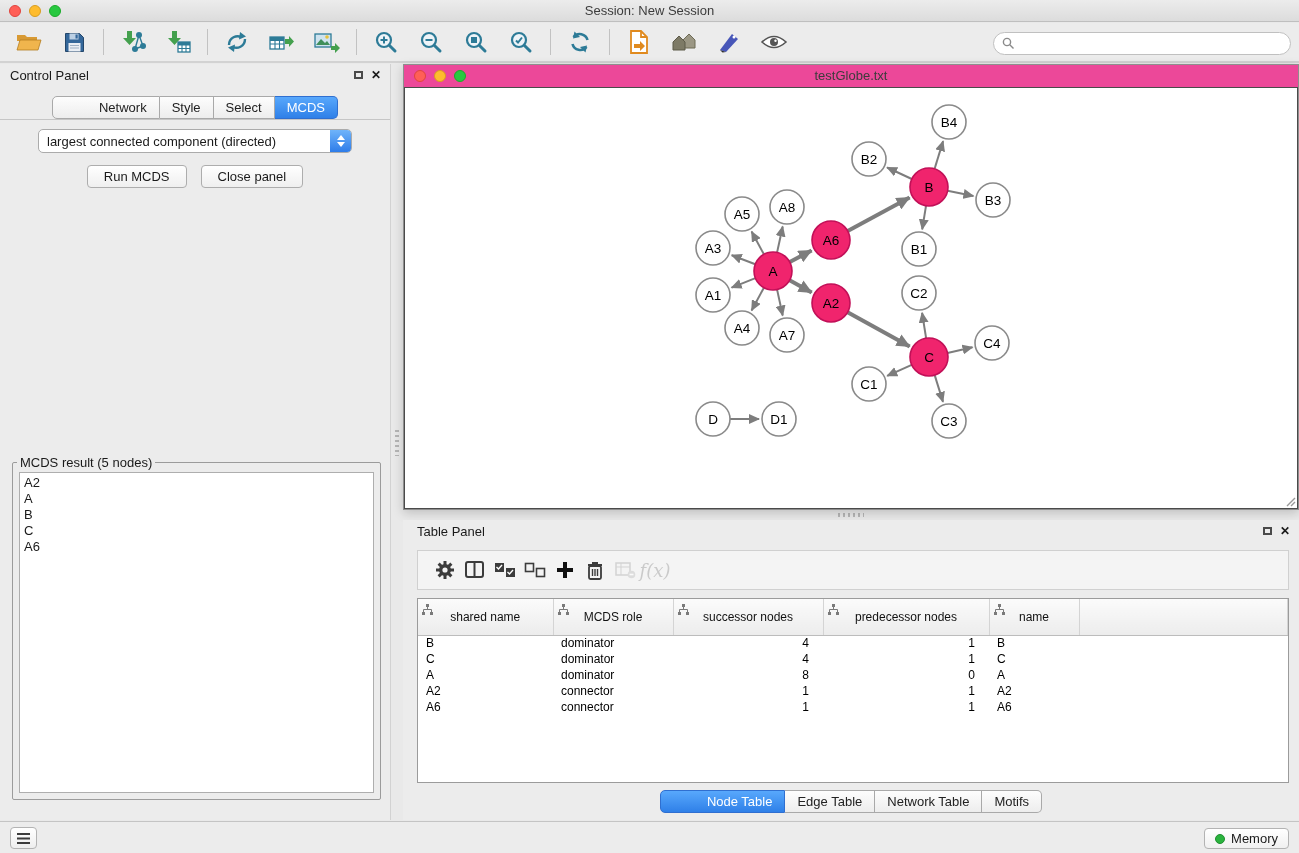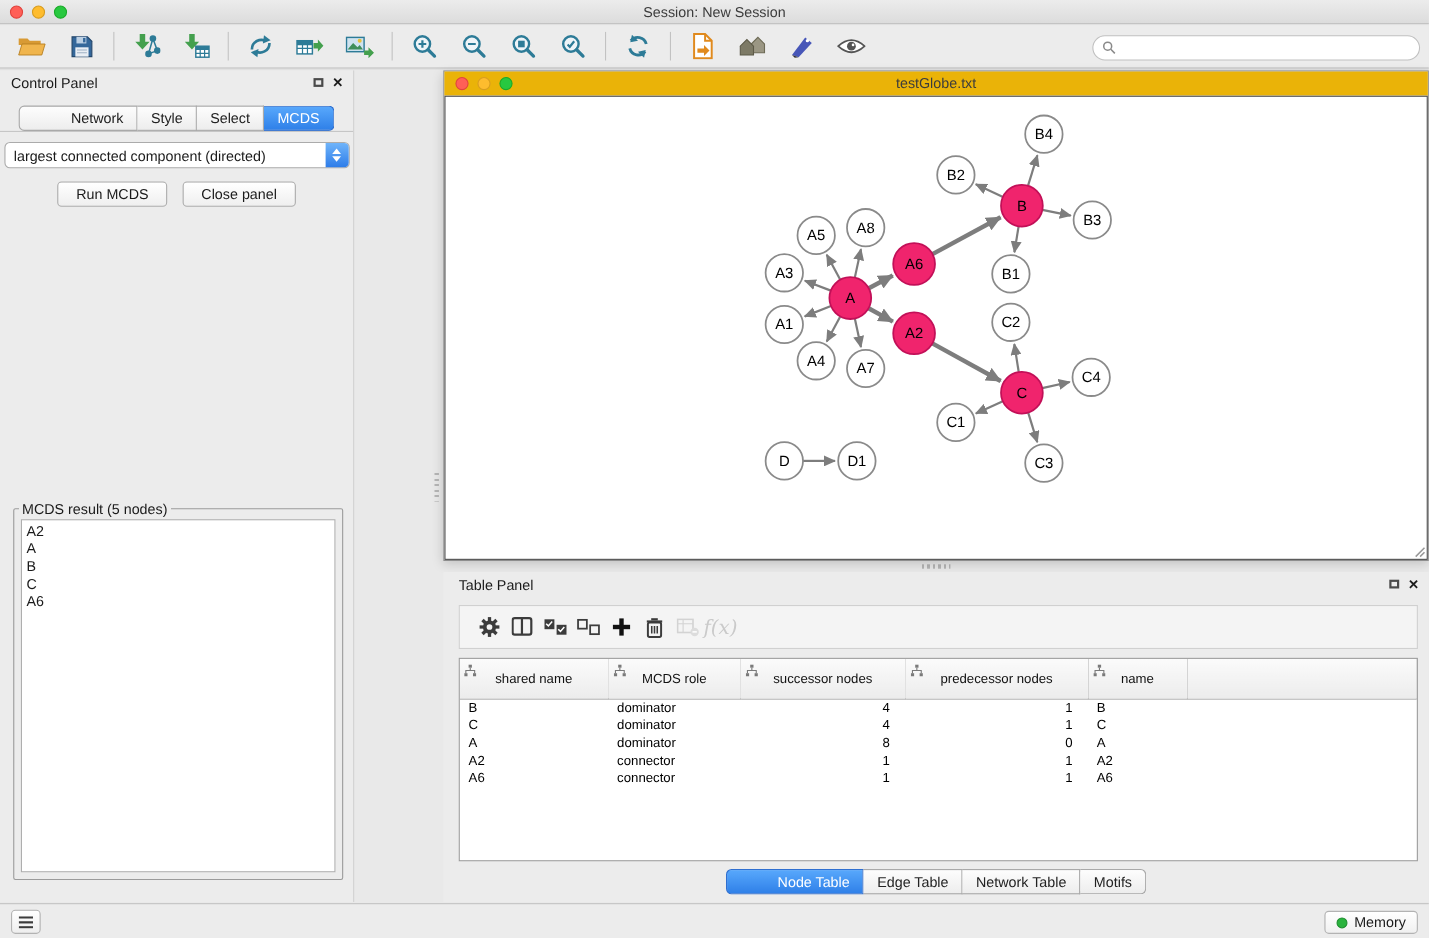--- a/index.html
+++ b/index.html
@@ -47,21 +47,21 @@
   .searchbox input { border: none; outline: none; flex: 1; font-size: 13px; font-family: "Liberation Sans", sans-serif; background: transparent; }
 
   
   .panel-header { position: relative; height: 24px; }
   .panel-header .ph-title { position: absolute; left: 10px; line-height: 24px; font-size: 13px; color: #1a1a1a; }
   .ph-float { position: absolute; right: 27px; top: 7px; width: 9px; height: 8px; border: 2px solid #4a4a4a; cursor: pointer; }
   .ph-close { position: absolute; right: 9px; top: 4px; font-weight: bold; font-size: 12px; color: #1a1a1a; cursor: pointer; }
 
   
   .control-panel {
-    position: absolute; left: 0; top: 64px; width: 322px; height: 756px;
+    position: absolute; left: 0; top: 64px; width: 391px; height: 756px;
     background: #ececec; border-right: 1px solid #d2d2d2;
   }
   .cp-tabs-wrap { display: flex; justify-content: center; align-items: flex-end; padding-top: 8px; border-bottom: 1px solid #c6c6c6; }
   .tab {
     font-size: 13px; color: #222; cursor: pointer;
     background: linear-gradient(#fdfdfd,#ededed);
     border: 1px solid #a9a9a9; border-left: none;
     padding: 3px 12px; line-height: 15px; white-space: nowrap;
   }
   .tab:first-child { border-left: 1px solid #a9a9a9; border-radius: 5px 0 0 5px; padding-left: 46px; }
@@ -103,21 +103,21 @@
     font-size: 13px; padding: 2px 4px;
   }
   .result-item { line-height: 16px; cursor: default; }
 
   
   .net-window {
     position: absolute; left: 403px; top: 64px; width: 896px; height: 446px;
     background: #ececec; border: 1px solid #8e8e8e;
     box-shadow: 0 3px 10px rgba(0,0,0,.18);
   }
-  .net-titlebar { position: relative; height: 22px; background: #eab308; }
+  .net-titlebar { position: relative; height: 22px; background: #ec4899; }
   .net-canvas {
     position: absolute; left: 0; right: 0; top: 22px; bottom: 0;
     background: #fff; border: 1px solid #4a4a4a; overflow: hidden;
   }
   .net-canvas svg.graph { display: block; }
   .net-canvas text { font-family: "Liberation Sans", sans-serif; }
   .resize-grip { position: absolute; right: 1px; bottom: 1px; }
 
   
   .v-split { position: absolute; left: 391px; top: 64px; width: 12px; height: 756px; cursor: col-resize; }

